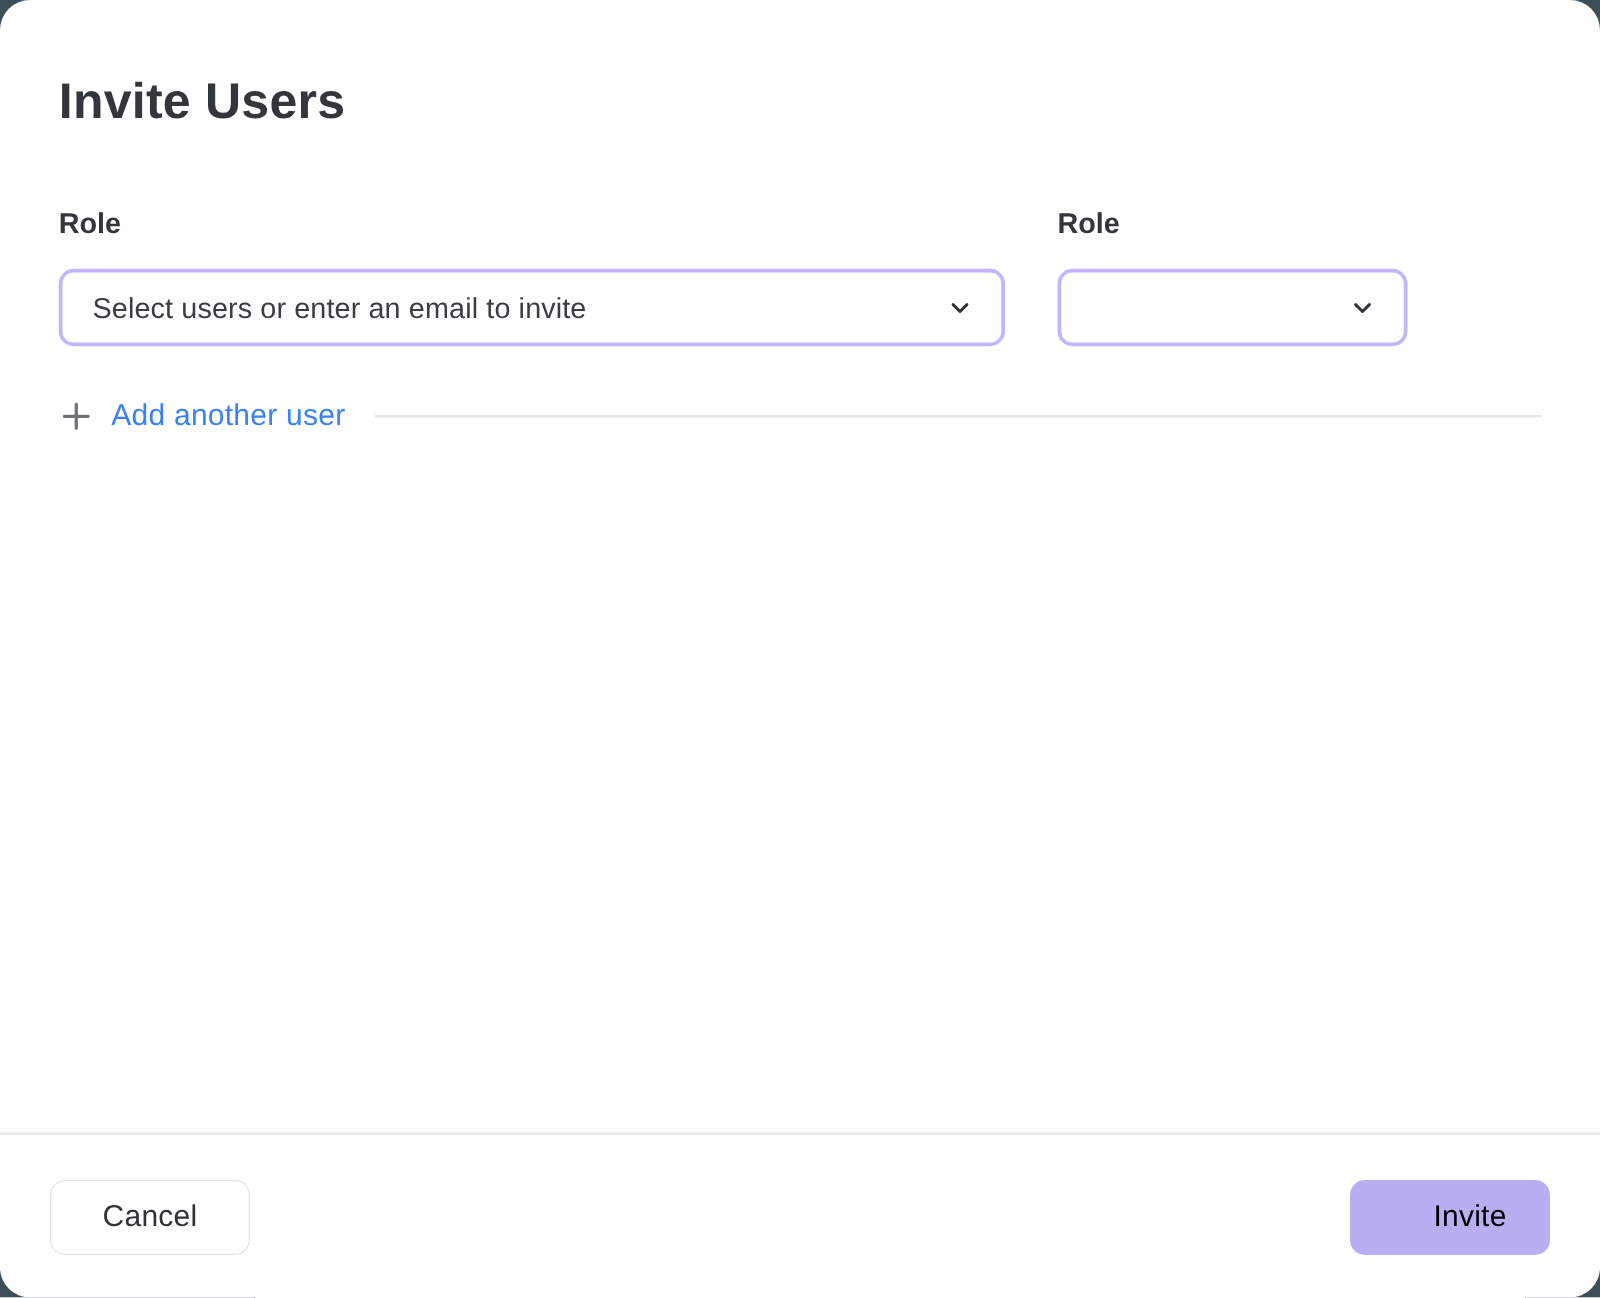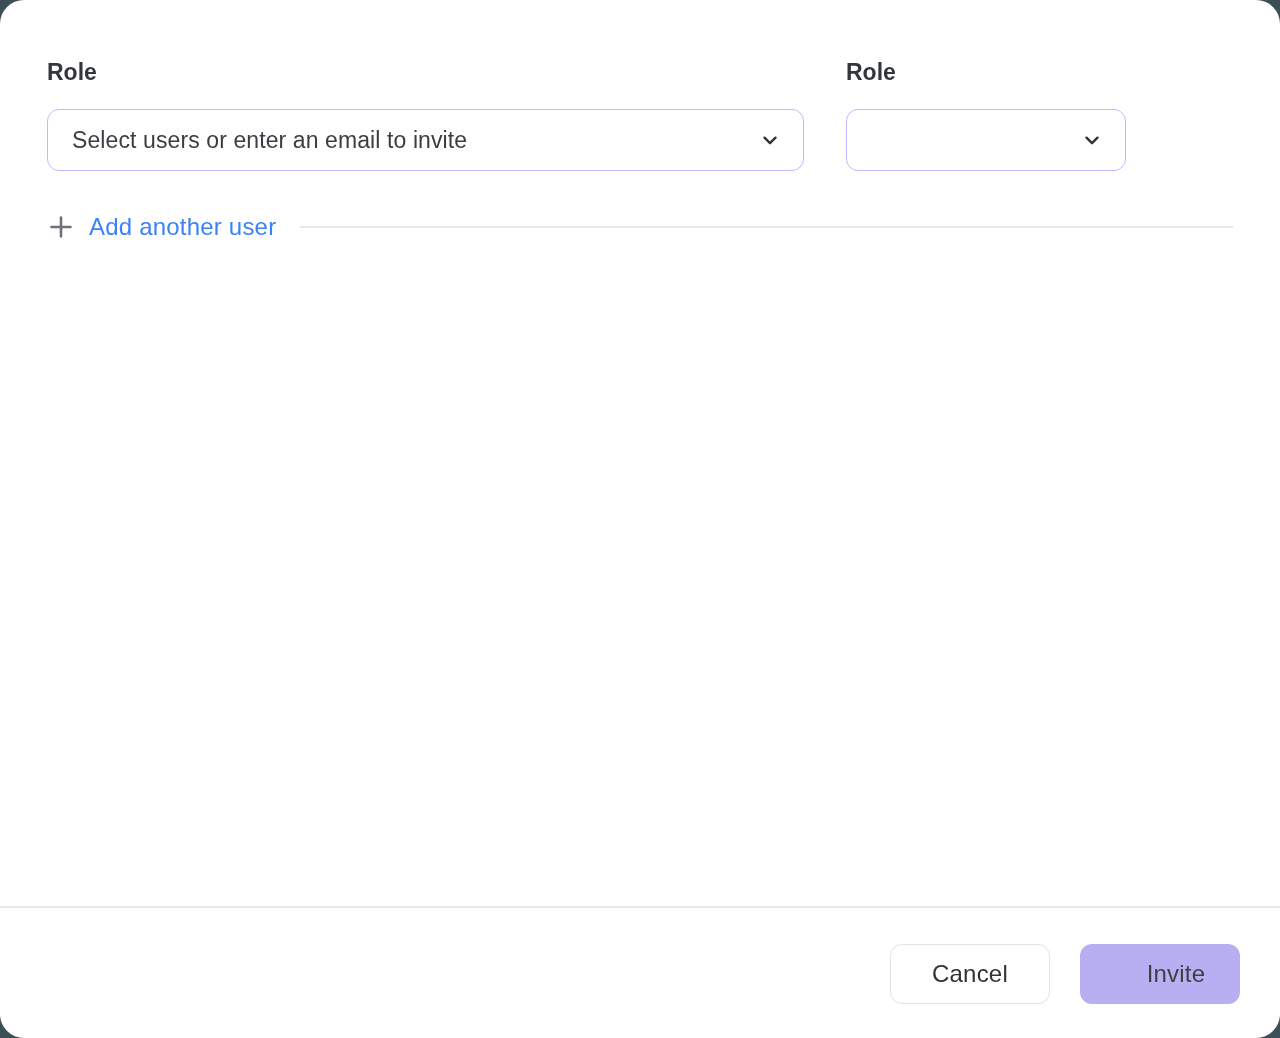--- a/index.html
+++ b/index.html
@@ -41,21 +41,21 @@
   .field-role { width: 280px; }
   .field-label {
     font-size: 23px;
     font-weight: 700;
     color: #33363b;
     line-height: 30px;
     margin-bottom: 22px;
   }
   .select {
     height: 62px;
-    border: 1px solid #c4b5fd;
+    border: 3px solid #c4b5fd;
     border-radius: 12px;
     background: #ffffff;
     display: flex;
     align-items: center;
     justify-content: space-between;
     padding: 0 22px 0 24px;
     cursor: pointer;
   }
   .select-text {
     font-size: 23px;
@@ -98,21 +98,21 @@
   .add-rule {
     flex: 1;
     height: 2px;
     background: #e7e7e9;
     margin-left: 24px;
   }
   .card-footer {
     border-top: 2px solid #eaeaec;
     padding: 36px 40px 34px 40px;
     display: flex;
-    justify-content: flex-end;
+    justify-content: space-between;
     align-items: center;
     gap: 30px;
   }
   .btn {
     min-width: 160px;
     height: 60px;
     border-radius: 12px;
     font-family: inherit;
     font-size: 24px;
     letter-spacing: 0.2px;
@@ -122,32 +122,33 @@
     cursor: pointer;
   }
   .btn-cancel {
     background: #ffffff;
     border: 1px solid #e3e3e7;
     color: #2f3237;
   }
   .btn-invite {
     background: #b8aff2;
     border: none;
-    color: #404040;
+    color: #000000;
     cursor: default;
     padding-left: 32px;
   }
 </style>
 </head>
 <body>
 
 <div class="backdrop">
   <div class="card">
 
     <div class="card-body">
+      <h1 class="modal-title">Invite Users</h1>
 
       <div class="form-row">
 
         <div class="field field-user">
           <div class="field-label">Role</div>
           <div class="select" role="combobox" aria-expanded="false">
             <span class="select-text">Select users or enter an email to invite</span>
             <svg class="chevron" viewBox="0 0 24 24" fill="none">
               <path d="M6 9.5l6 6 6-6" stroke="#2f3237" stroke-width="2.6" stroke-linecap="round" stroke-linejoin="round"></path>
             </svg>

